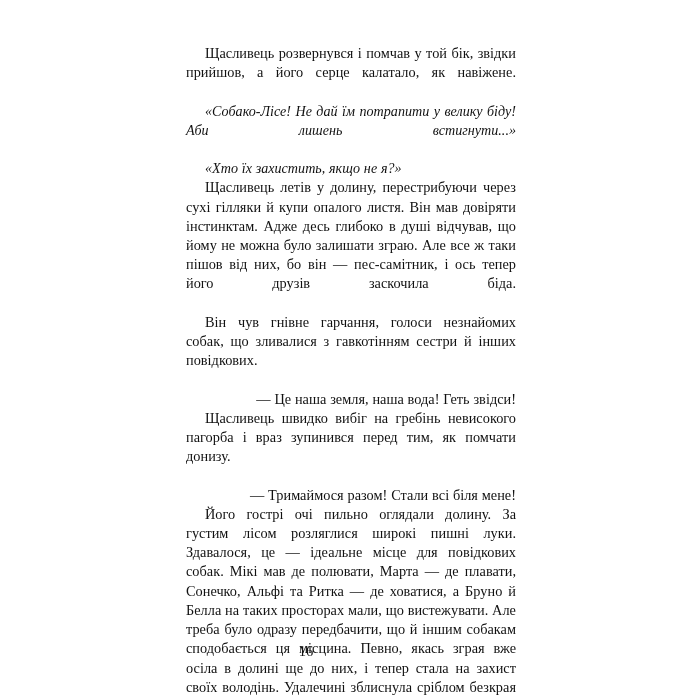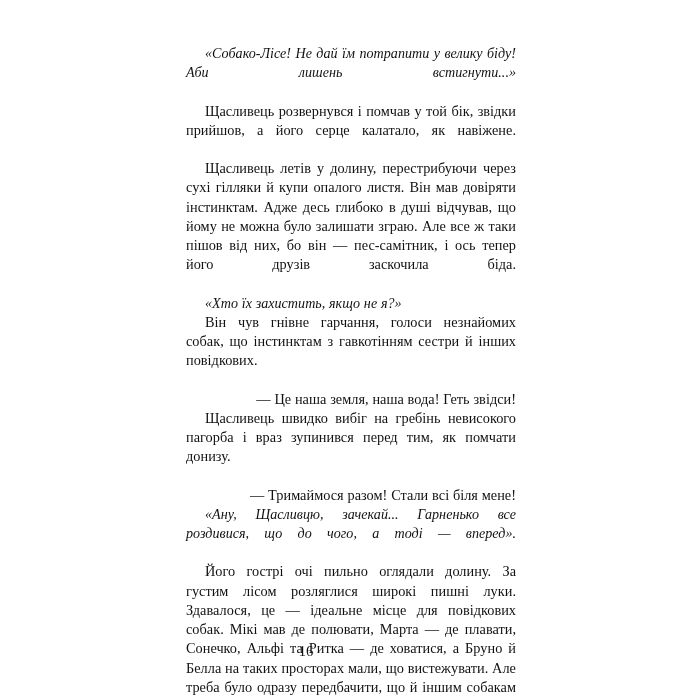--- a/index.html
+++ b/index.html
@@ -81,37 +81,36 @@
     color: #111111;
   }
 </style>
 </head>
 <body>
 
 <div id="page">
 
   <div id="text-column">
 
+    <p class="para indent">Щасливець розвернувся і помчав у той бік, звідки прийшов, а його серце калатало, як навіжене.</p>
+
     <p class="para indent italic">«Собако-Лісе! Не дай їм потрапити у велику біду! Аби лишень встигнути...»</p>
 
-    <p class="para indent">Щасливець розвернувся і помчав у той бік, звідки прийшов, а його серце калатало, як навіжене.</p>
+    <p class="para indent italic nostretch">«Хто їх захистить, якщо не я?»</p>
 
     <p class="para indent">Щасливець летів у долину, перестрибуючи через сухі гілляки й купи опалого листя. Він мав довіряти інстинктам. Адже десь глибоко в душі відчував, що йому не можна було залишати зграю. Але все ж таки пішов від них, бо він — пес-самітник, і ось тепер його друзів заскочила біда.</p>
 
-    <p class="para indent italic nostretch">«Хто їх захистить, якщо не я?»</p>
-
-    <p class="para indent">Він чув гнівне гарчання, голоси незнайомих собак, що інстинктам з гавкотінням сестри й інших повідкових.</p>
+    <p class="para indent">Він чув гнівне гарчання, голоси незнайомих собак, що зливалися з гавкотінням сестри й інших повідкових.</p>
 
     <p class="para dialogue nostretch">— Це наша земля, наша вода! Геть звідси!</p>
 
     <p class="para indent">Щасливець швидко вибіг на гребінь невисокого пагорба і враз зупинився перед тим, як помчати донизу.</p>
 
     <p class="para dialogue nostretch">— Тримаймося разом! Стали всі біля мене!</p>
 
-    <p class="para indent italic">«Ану, Щасливцю, зачекай... Гарненько все роздивися, що до чого, а тоді — вперед».</p>
 
     <p class="para indent">Його гострі очі пильно оглядали долину. За густим лісом розляглися широкі пишні луки. Здавалося, це — ідеальне місце для повідкових собак. Мікі мав де полювати, Марта — де плавати, Сонечко, Альфі та Ритка — де ховатися, а Бруно й Белла на таких просторах мали, що вистежувати. Але треба було одразу передбачити, що й іншим собакам сподобається ця місцина. Певно, якась зграя вже осіла в долині ще до них, і тепер стала на захист своїх володінь. Удалечині зблиснула сріблом безкрая водна гладінь; далі за лісом</p>
 
   </div>
 
   <div id="page-number">16</div>
 
 </div>
 
 </body></html>

